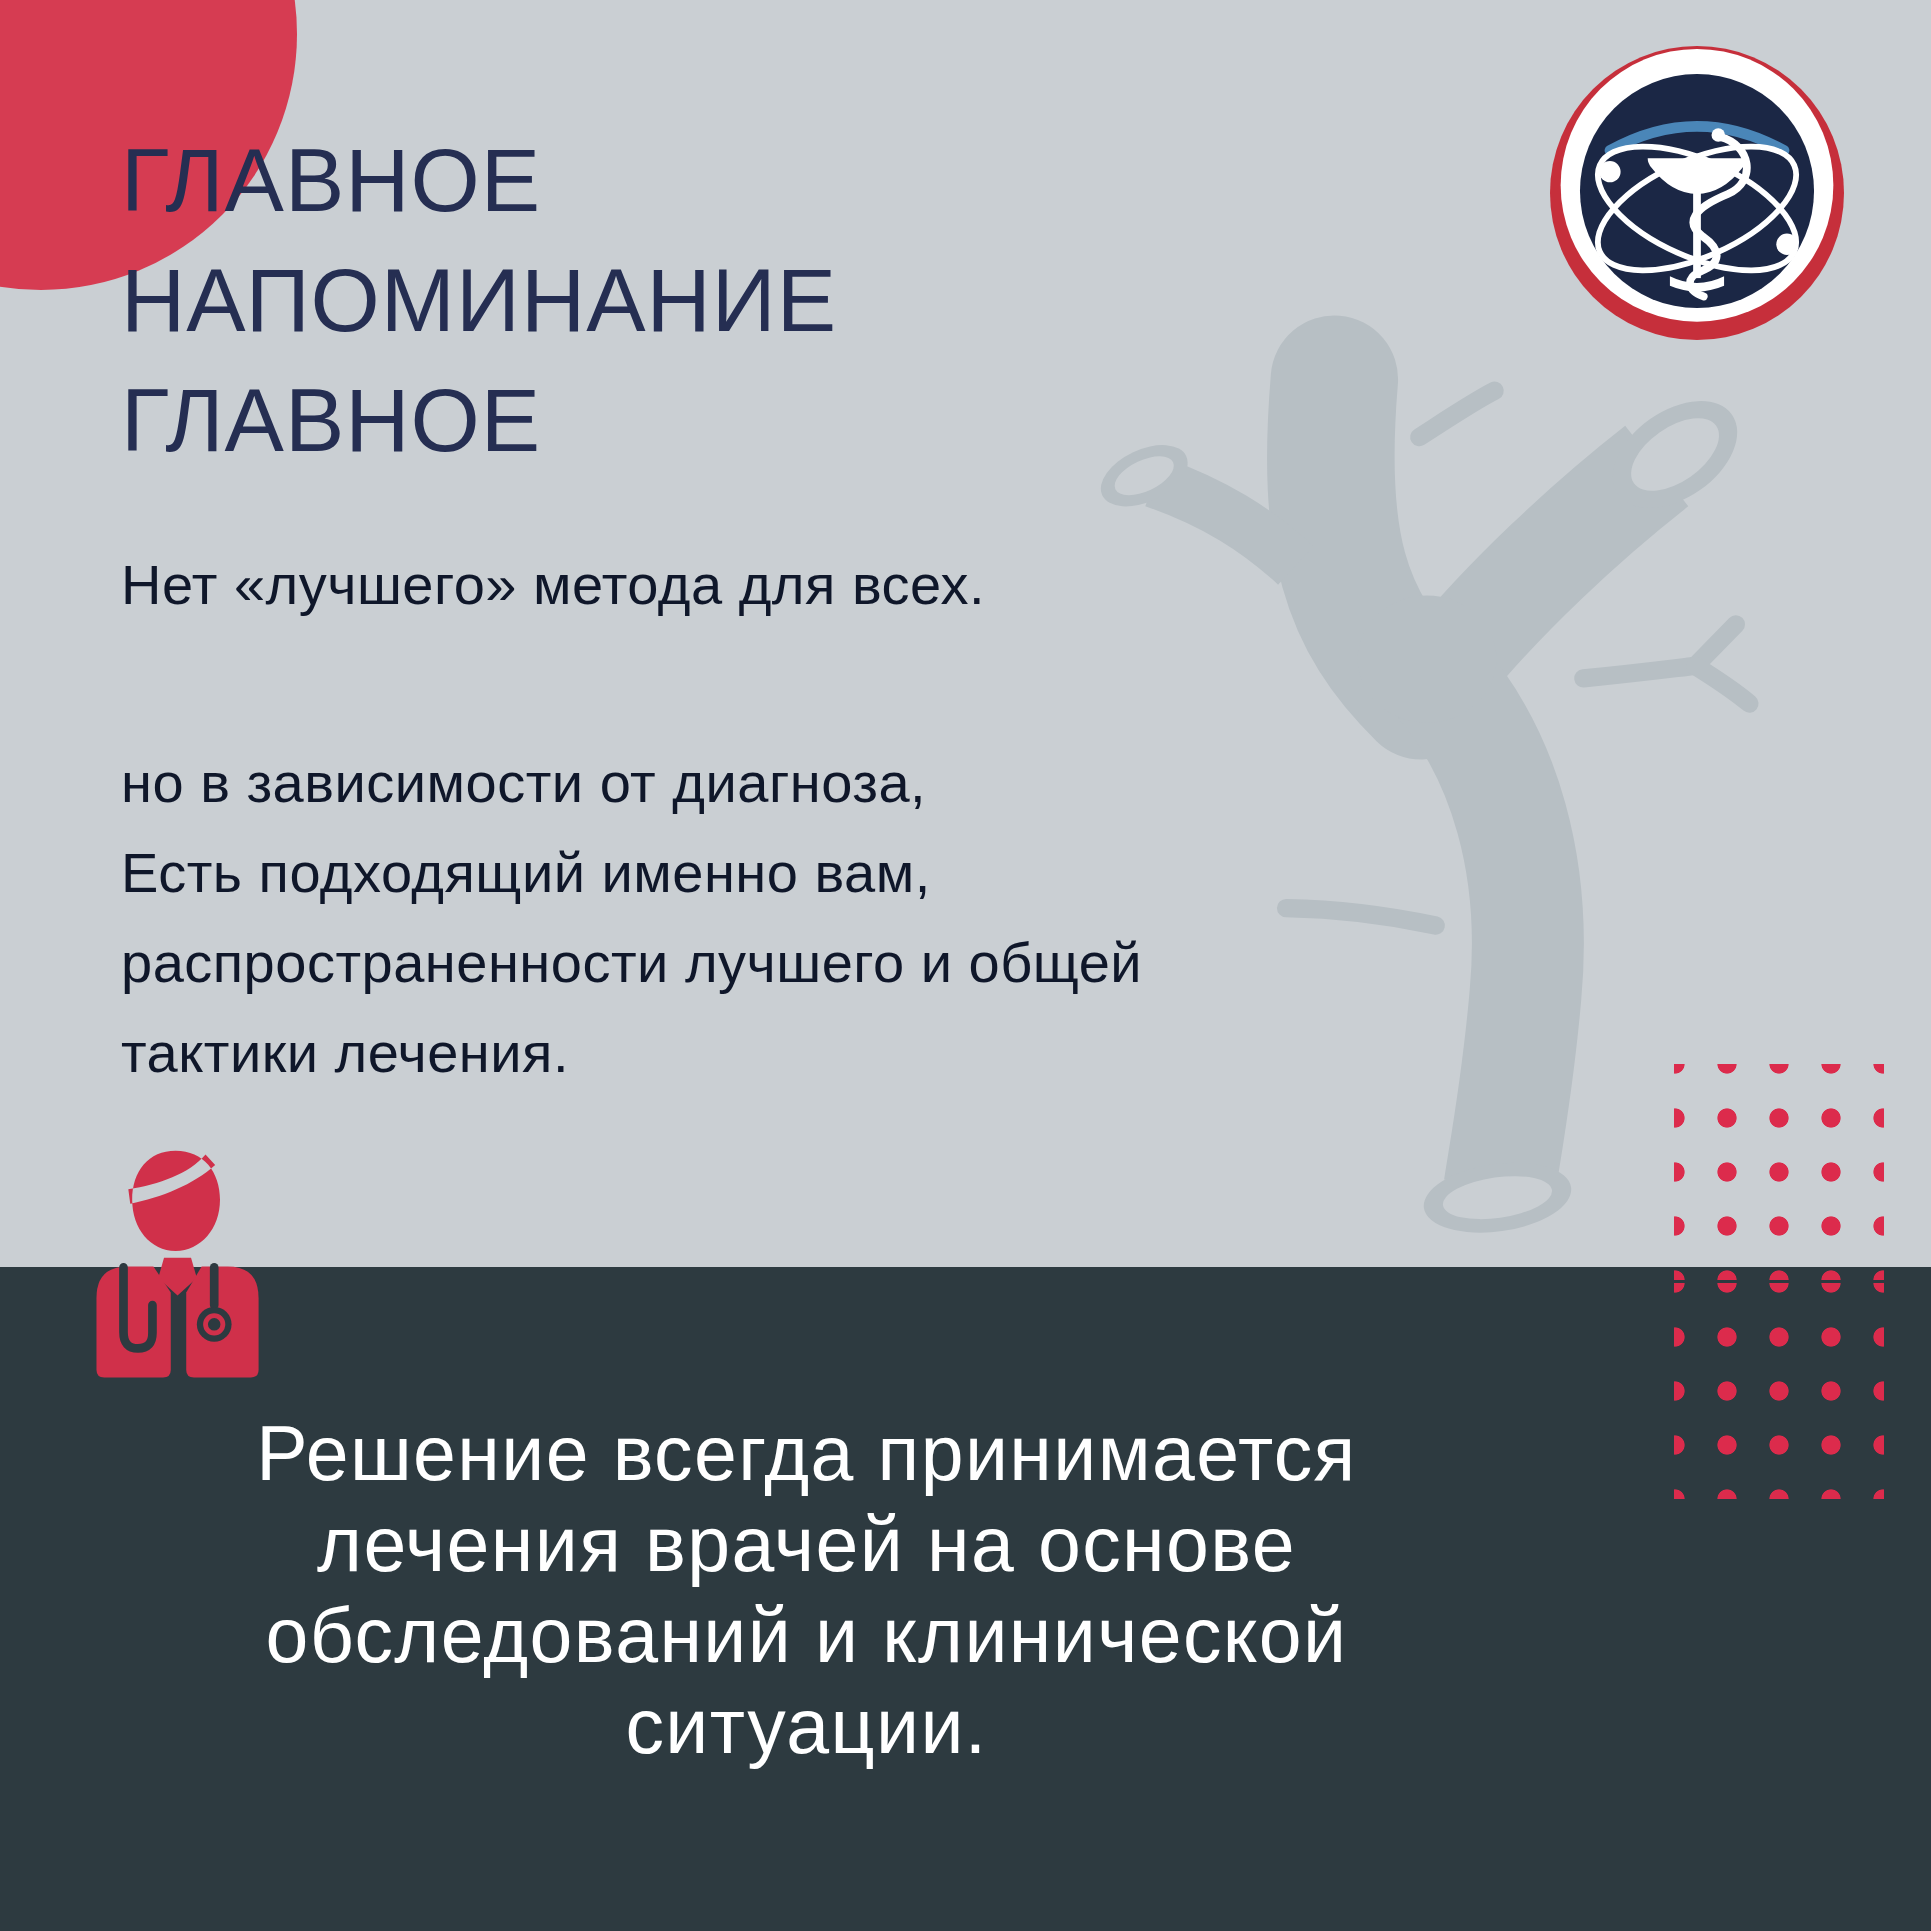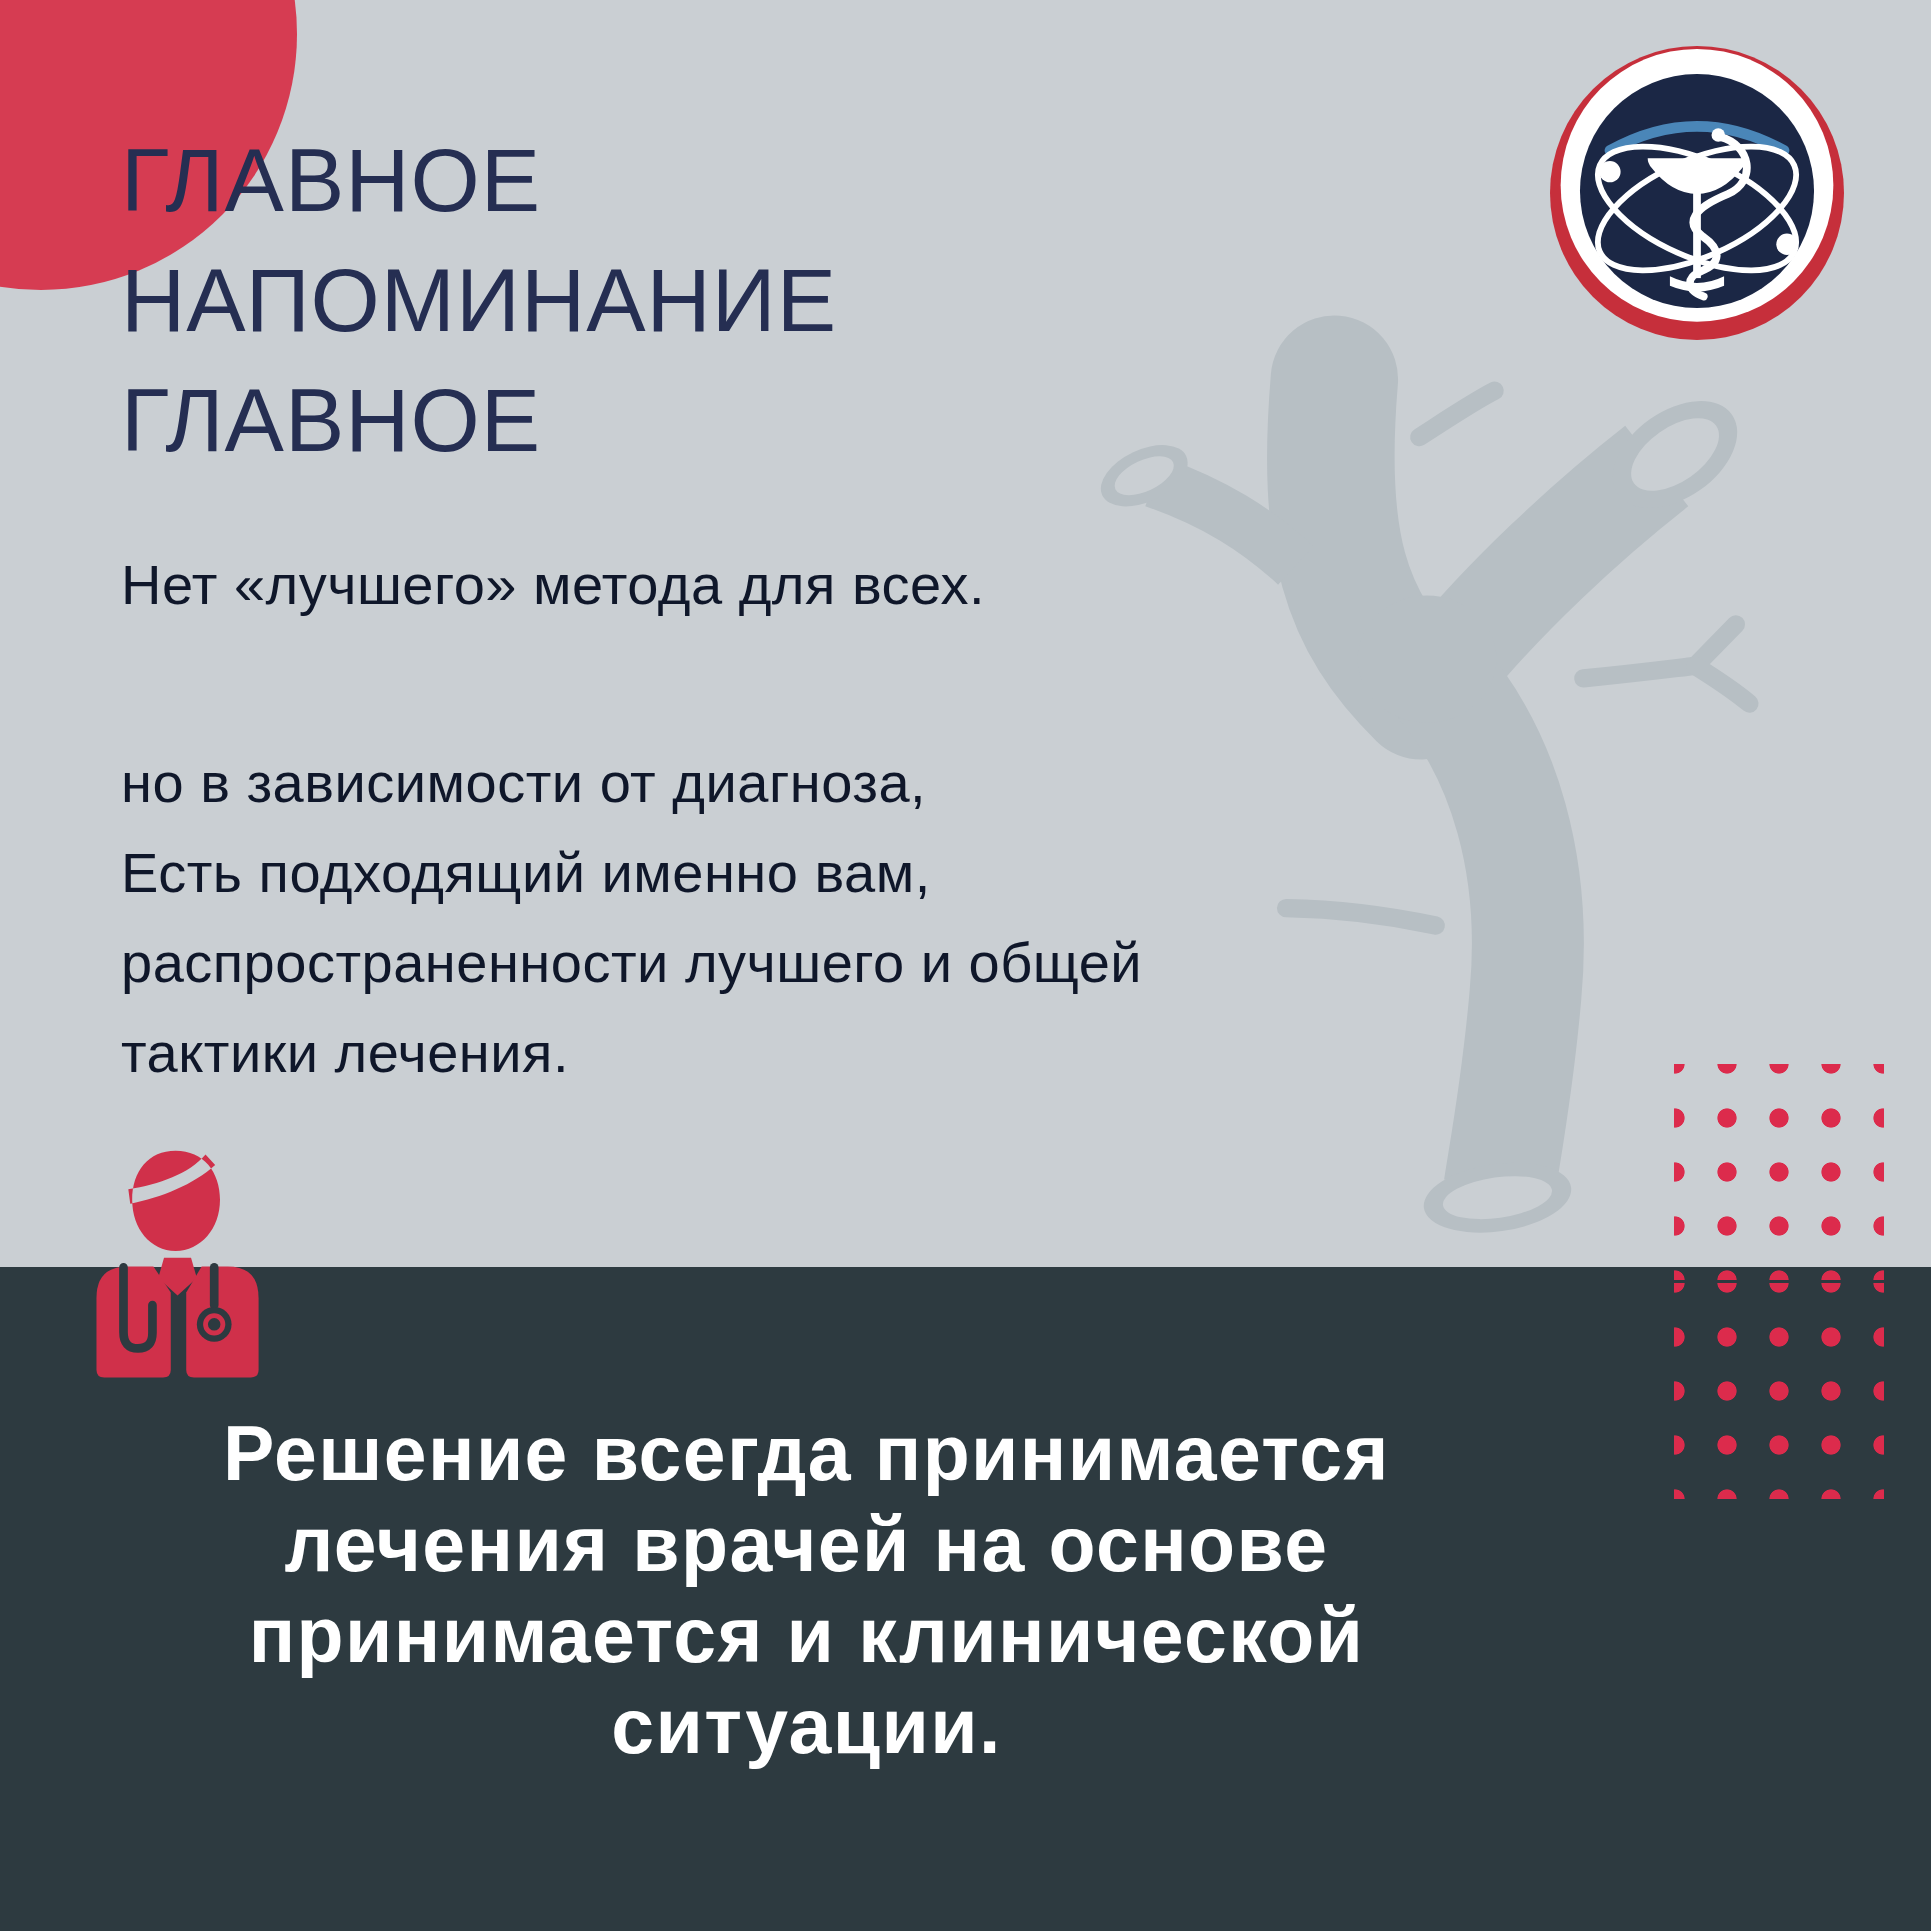--- a/index.html
+++ b/index.html
@@ -24,21 +24,21 @@
   }
   .body-par.p1{top:540px;}
   .body-par.p2{top:738px;}
   .dark-section{
     position:absolute;left:0;top:1267px;width:1931px;height:664px;
     background:#2d3a40;
   }
   .footer-text{
     position:absolute;left:0;top:1408px;width:1613px;
     text-align:center;color:#ffffff;font-size:77px;line-height:91px;
-    letter-spacing:1.4px;font-weight:700;
+    letter-spacing:1.4px;font-weight:400;
   }
   .dot-grid{
     position:absolute;width:210px;height:216px;
     background-image:radial-gradient(circle, #dc2b4c 9.2px, rgba(220,43,76,0) 10px);
     background-size:52px 54px;background-position:center;
   }
   .dot-grid.top{left:1674px;top:1064px;}
   .dot-grid.bottom{left:1674px;top:1283px;}
   .doctor-svg{position:absolute;left:82px;top:1139px;width:193px;height:251px;}
 </style>
@@ -142,18 +142,18 @@
       <path d="M 128,1313 L 128,1380 Q 128,1397 143,1397 Q 158,1397 158,1381 L 158,1352" stroke="#2d3a40" stroke-width="9" fill="none" stroke-linecap="round"></path>
       <path d="M 222,1313 L 222,1352" stroke="#2d3a40" stroke-width="9" fill="none" stroke-linecap="round"></path>
       <circle cx="222" cy="1372" r="18" fill="#2d3a40"></circle>
       <circle cx="222" cy="1372" r="9" stroke="#d0304a" stroke-width="5" fill="none"></circle>
     </g>
   </svg>
 
   <div class="footer-text">
     <div>Решение всегда принимается</div>
     <div>лечения врачей на основе</div>
-    <div>принимается и клинической</div>
+    <div>обследований и клинической</div>
     <div>ситуации.</div>
   </div>
 
 </div>
 
 
 </body></html>

